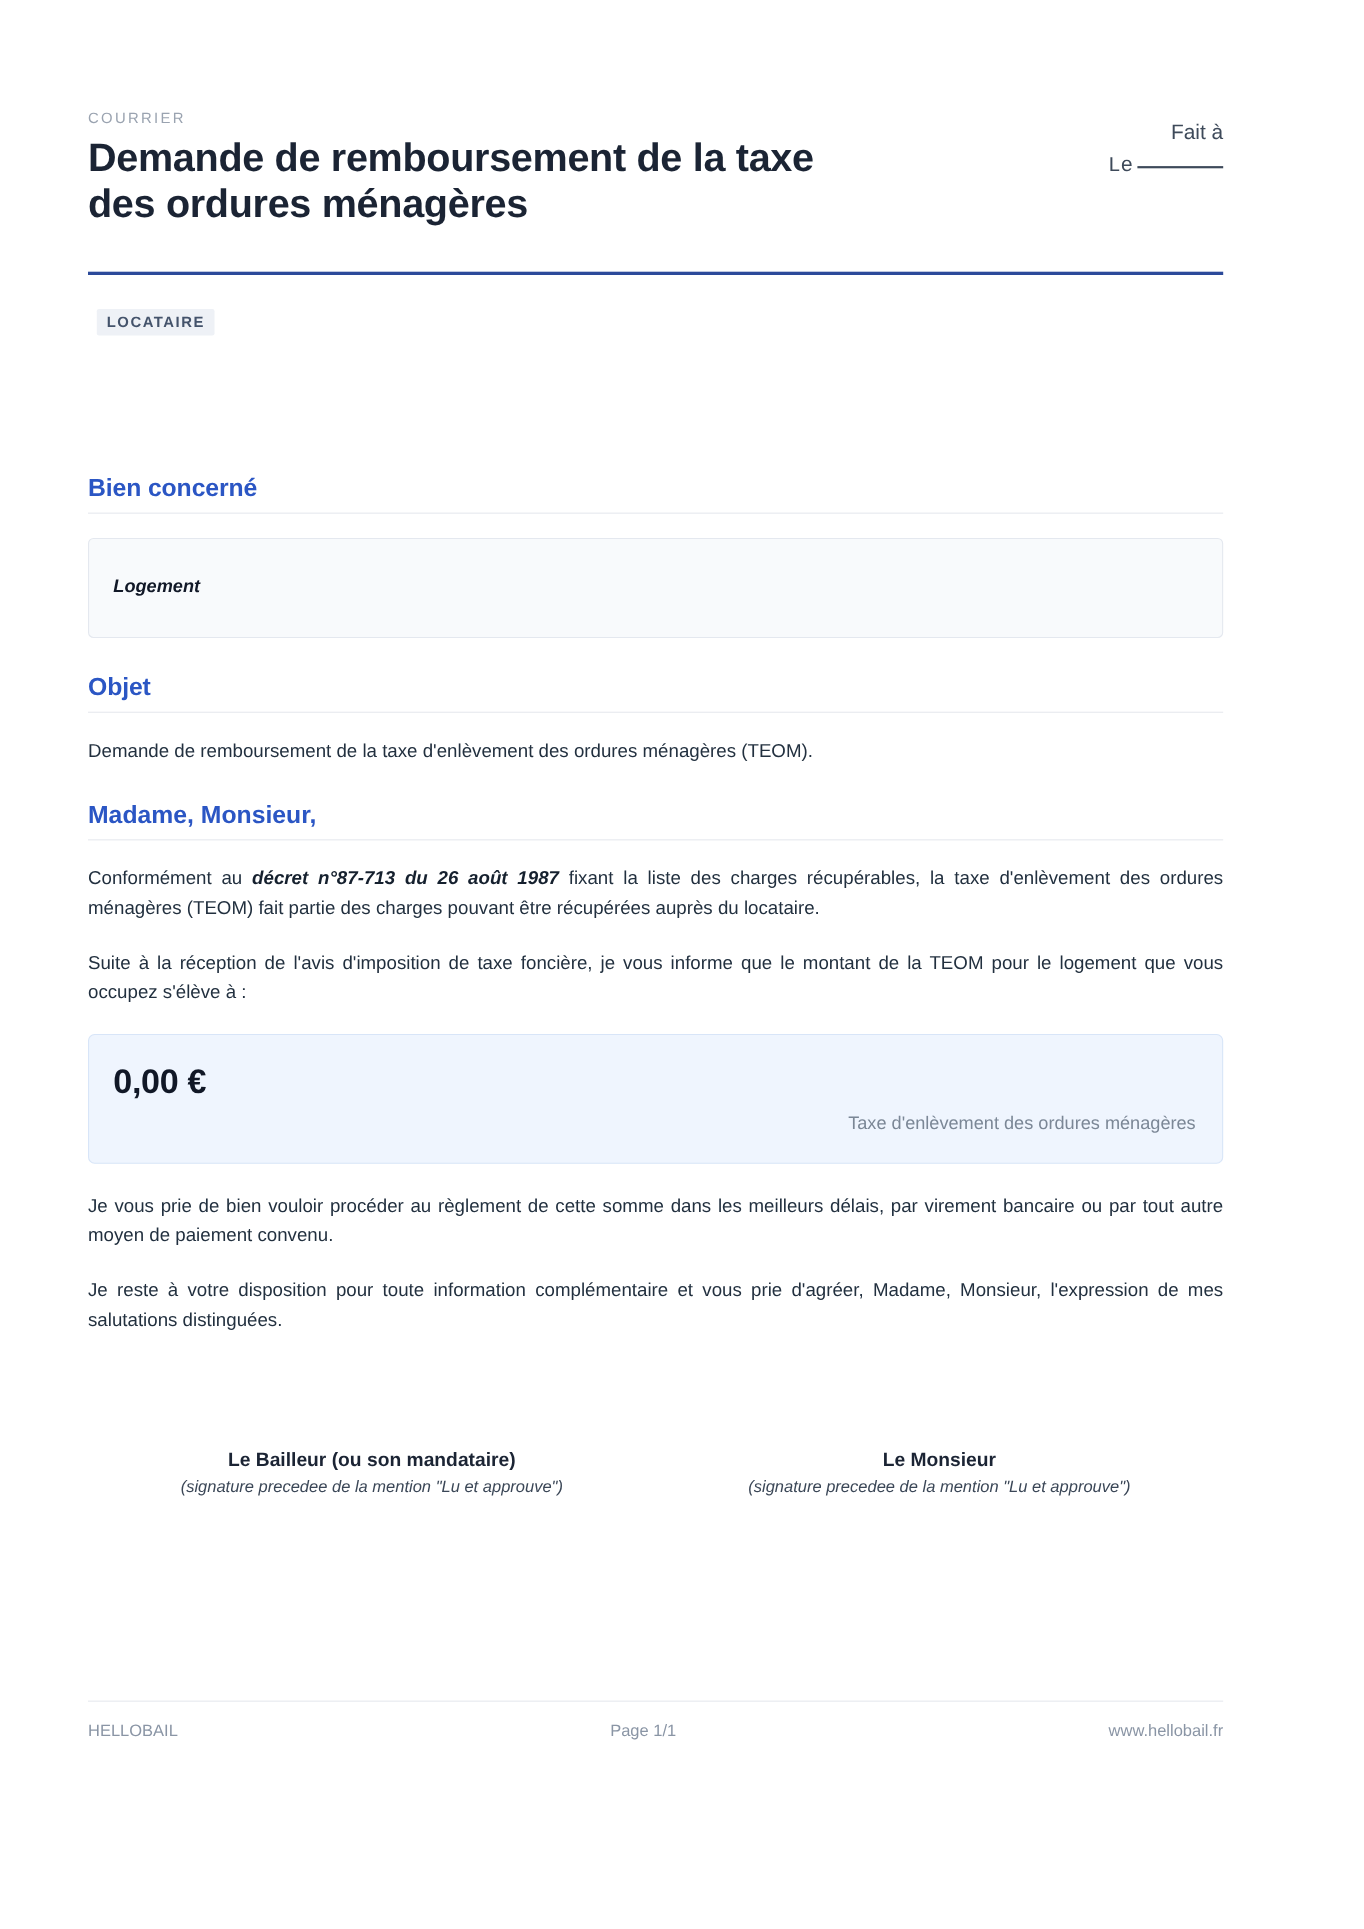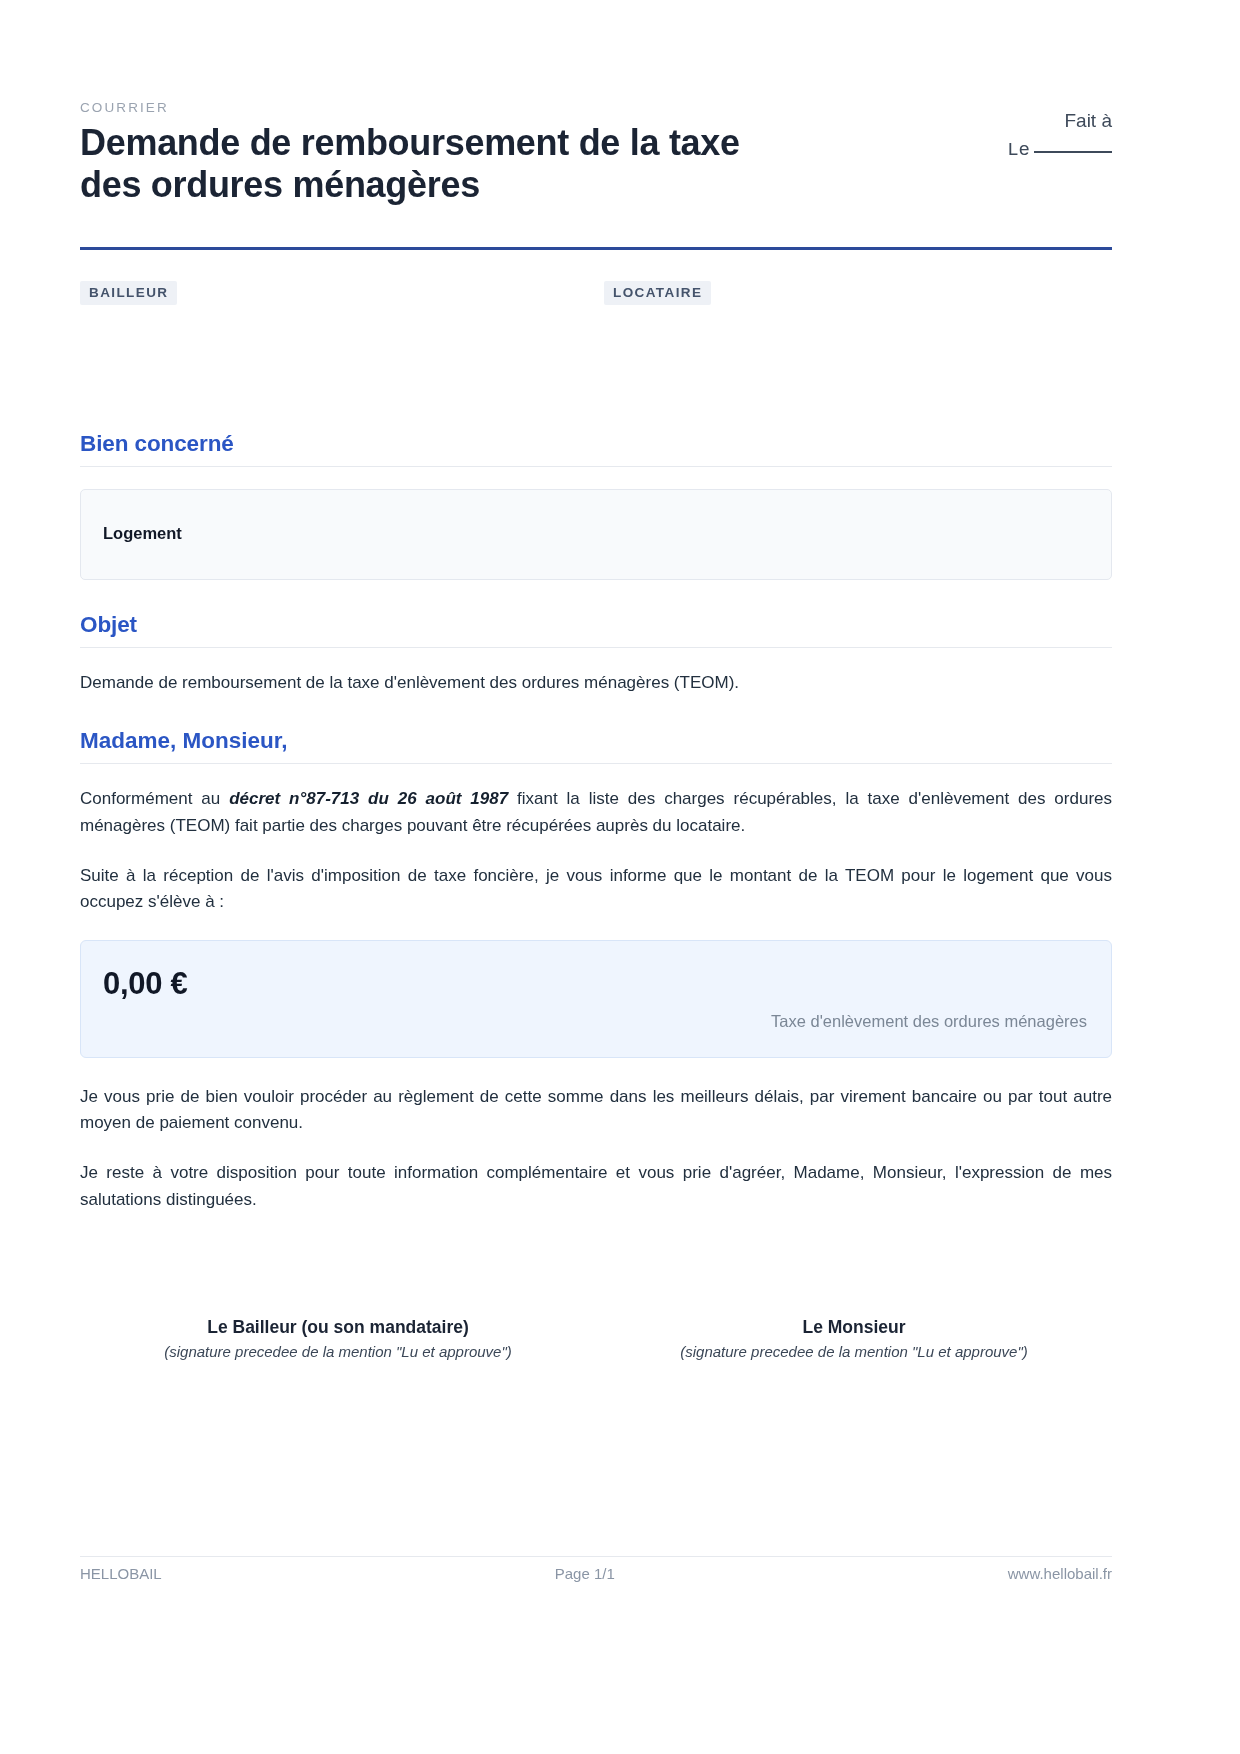--- a/index.html
+++ b/index.html
@@ -119,20 +119,21 @@
     border: 1px solid #e4e8ef;
     background: #f8fafc;
     border-radius: 5px;
     padding: 34px 22px 36px 22px;
     box-sizing: border-box;
   }
   .info-box-label {
     font-size: 16.5px;
     font-weight: 700;
     color: #111827;
+    font-style: italic;
   }
 
   
   p.body {
     font-size: 17px;
     line-height: 1.55;
     color: #22303f;
     margin: 0 0 24px 0;
     text-align: justify;
   }
@@ -190,21 +191,21 @@
     color: #3b4757;
   }
 
   
   .footer {
     position: absolute;
     left: 80px;
     width: 1032px;
     bottom: 172px;
     border-top: 1px solid #e6e9ee;
-    padding-top: 8px;
+    padding-top: 18px;
     display: flex;
     align-items: center;
     justify-content: space-between;
     font-size: 15px;
     color: #8a95a5;
   }
   .footer .center { flex: 1; text-align: center; }
   .footer .left, .footer .right { white-space: nowrap; }
 </style>
 </head>
@@ -222,23 +223,20 @@
         <div class="line1">Fait à</div>
         <div class="line2">
           <span>Le</span><span class="blank-rule"></span>
         </div>
       </div>
     </div>
 
     <hr class="rule-strong">
 
     <div class="parties">
-      <div class="party left">
-        <span class="party-badge">BAILLEUR</span>
-      </div>
       <div class="party right">
         <span class="party-badge">LOCATAIRE</span>
       </div>
     </div>
 
     <div class="section">
       <h2 class="section-title">Bien concerné</h2>
       <hr class="section-underline">
       <div class="info-box">
         <div class="info-box-label">Logement</div>

